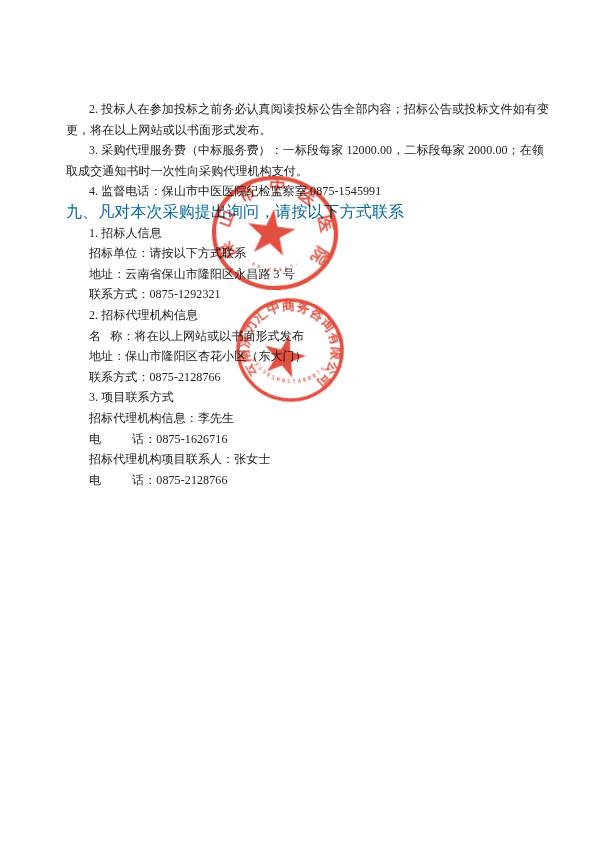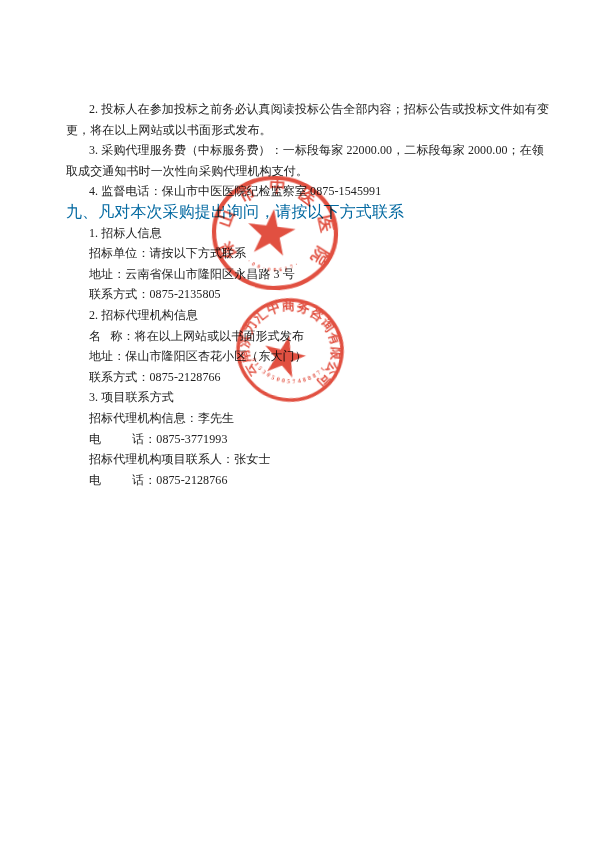--- a/index.html
+++ b/index.html
@@ -53,35 +53,35 @@
   }
 </style>
 </head>
 <body>
 
 <div class="page">
 
   <div class="doc">
     <div class="line indent">2. 投标人在参加投标之前务必认真阅读投标公告全部内容；招标公告或投标文件如有变</div>
     <div class="line">更，将在以上网站或以书面形式发布。</div>
-    <div class="line indent">3. 采购代理服务费（中标服务费）：一标段每家 22000.00，二标段每家 2000.00；在领</div>
+    <div class="line indent">3. 采购代理服务费（中标服务费）：一标段每家 12000.00，二标段每家 2000.00；在领</div>
     <div class="line">取成交通知书时一次性向采购代理机构支付。</div>
     <div class="line indent">4. 监督电话：保山市中医医院纪检监察室 0875-1545991</div>
     <div class="line heading">九、凡对本次采购提出询问，请按以下方式联系</div>
     <div class="line indent">1. 招标人信息</div>
     <div class="line indent">招标单位：请按以下方式联系</div>
     <div class="line indent">地址：云南省保山市隆阳区永昌路 3 号</div>
-    <div class="line indent">联系方式：0875-2135805</div>
+    <div class="line indent">联系方式：0875-1292321</div>
     <div class="line indent">2. 招标代理机构信息</div>
     <div class="line indent">名   称：将在以上网站或以书面形式发布</div>
     <div class="line indent">地址：保山市隆阳区杏花小区（东大门）</div>
     <div class="line indent">联系方式：0875-2128766</div>
     <div class="line indent">3. 项目联系方式</div>
     <div class="line indent">招标代理机构信息：李先生</div>
-    <div class="line indent">电          话：0875-3771993</div>
+    <div class="line indent">电          话：0875-1626716</div>
     <div class="line indent">招标代理机构项目联系人：张女士</div>
     <div class="line indent">电          话：0875-2128766</div>
   </div>
 
   <svg id="seal-hospital" class="seal" width="130" height="116" viewBox="0 0 130 116">
     <defs>
       <path id="arc-hosp-top" d="M 27.8 83.2 A 46 41 0 1 1 100.2 83.2" fill="none"></path>
       <path id="arc-hosp-bot" d="M 35 86 A 40 34 0 0 0 93 86" fill="none"></path>
     </defs>
     <ellipse cx="64" cy="58" rx="61" ry="55" fill="none" stroke-width="4.2" stroke="#dd3726"></ellipse>

